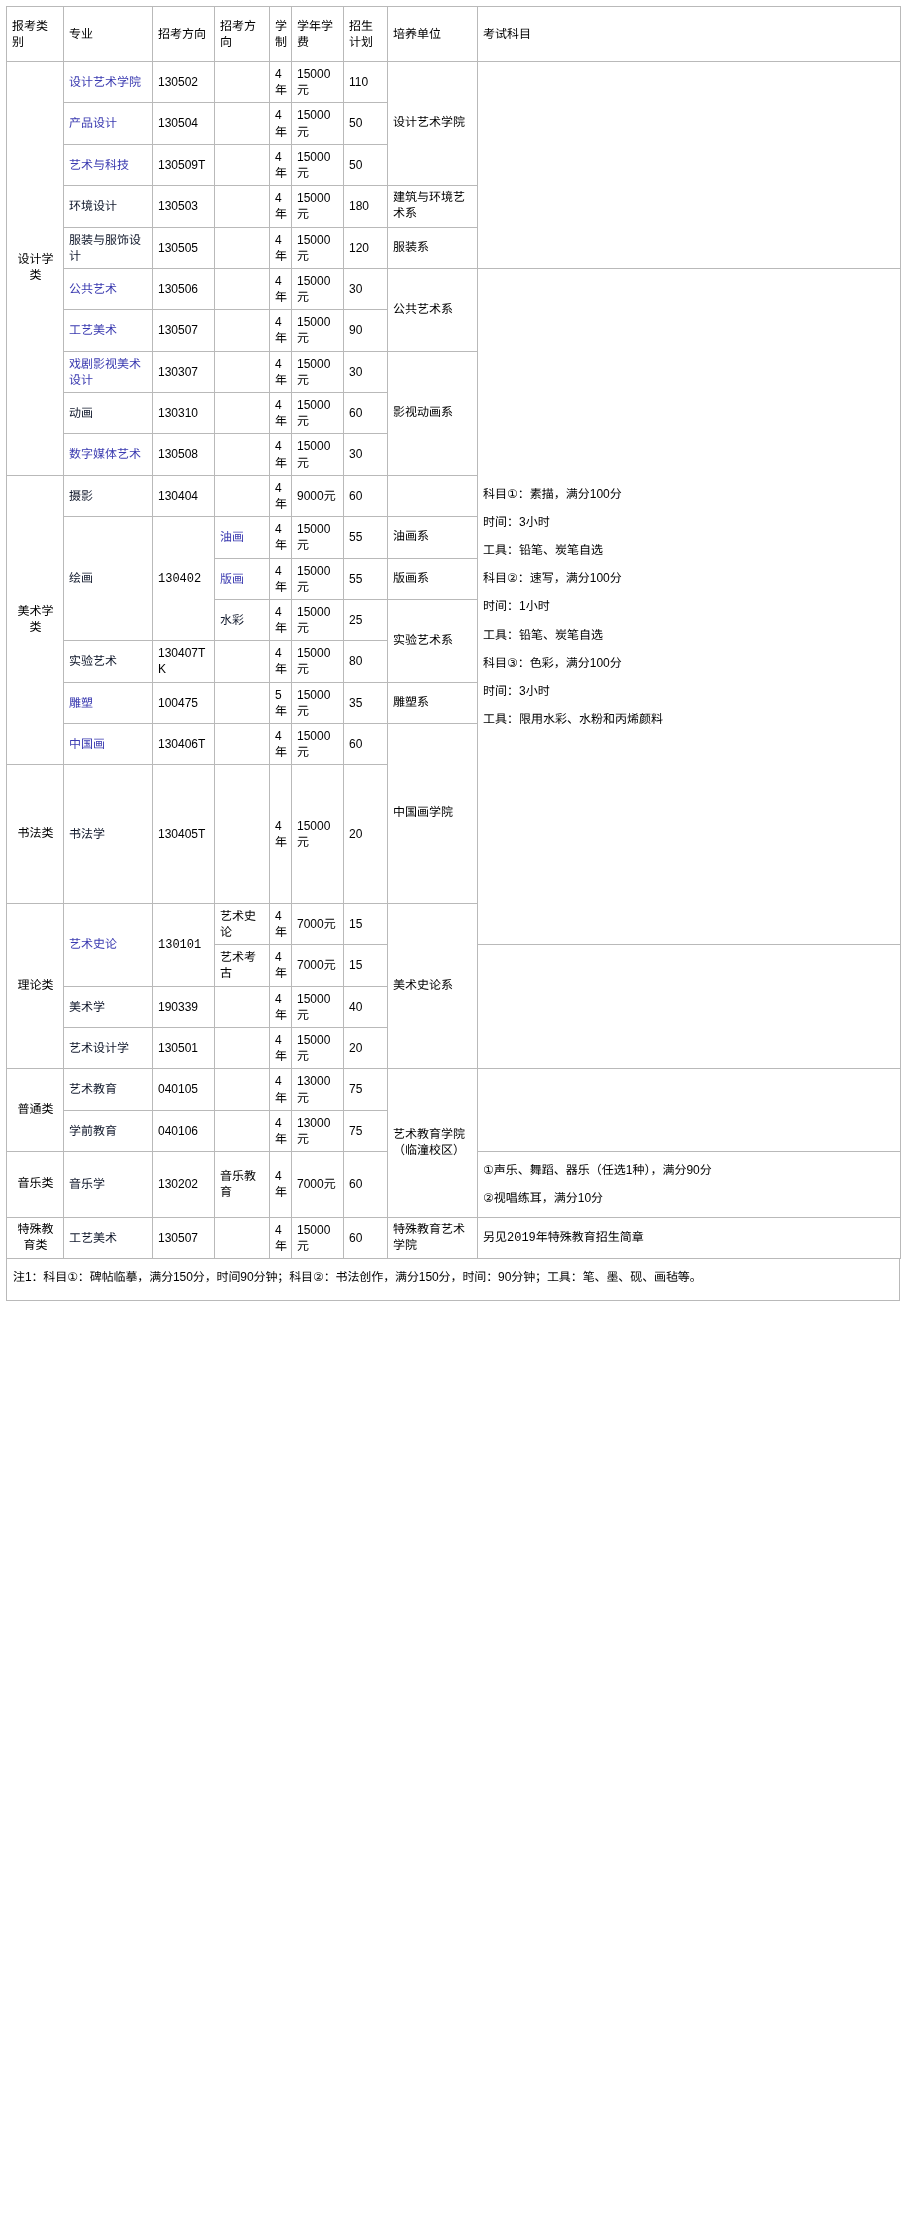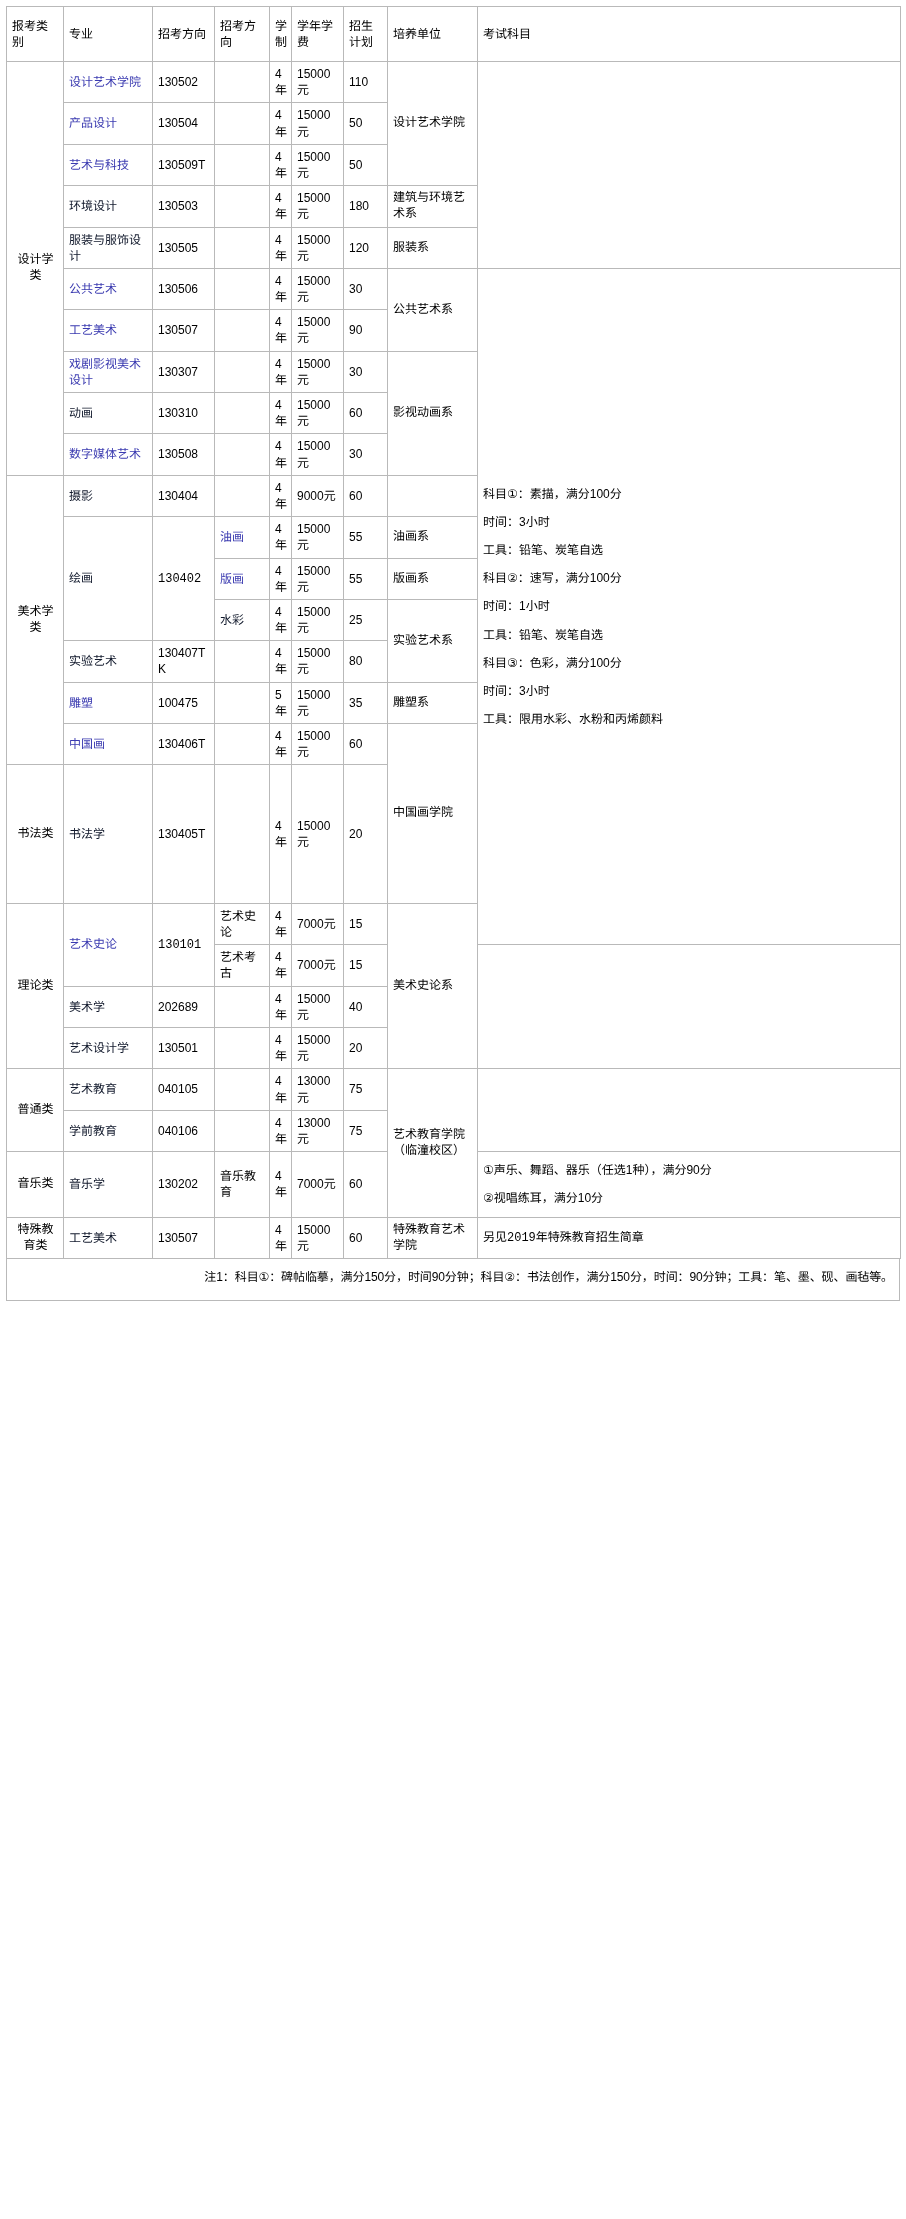--- a/index.html
+++ b/index.html
@@ -52,21 +52,21 @@
   .notes {
     width: 894px;
     box-sizing: border-box;
     border: 1px solid #b9b9b9;
     border-top: none;
     padding: 7px 6px 9px 6px;
     font-size: 12px;
     line-height: 1.95;
   }
   .notes p { margin: 0 0 2px 0; }
-  .thin { letter-spacing: -0.1px; text-align: right; }
+  .thin { letter-spacing: -0.1px; }
   
   col.c1 { width: 57px; }
   col.c2 { width: 89px; }
   col.c3 { width: 62px; }
   col.c4 { width: 55px; }
   col.c5 { width: 22px; }
   col.c6 { width: 52px; }
   col.c7 { width: 44px; }
   col.c8 { width: 90px; }
   col.c9 { width: 423px; }
@@ -292,21 +292,21 @@
       </td>
     </tr>
     <tr>
       <td>艺术考古</td>
       <td>4年</td>
       <td>7000元</td>
       <td class="num">15</td>
     </tr>
     <tr>
       <td class="blk">美术学</td>
-      <td>202689</td>
+      <td>190339</td>
       <td></td>
       <td>4年</td>
       <td>15000元</td>
       <td class="num">40</td>
     </tr>
     <tr>
       <td class="blk">艺术设计学</td>
       <td>130501</td>
       <td></td>
       <td>4年</td>

